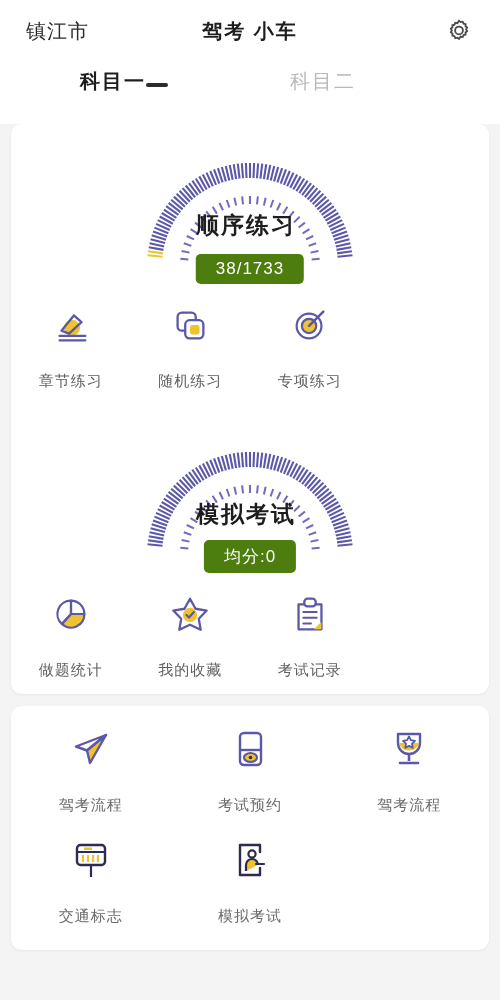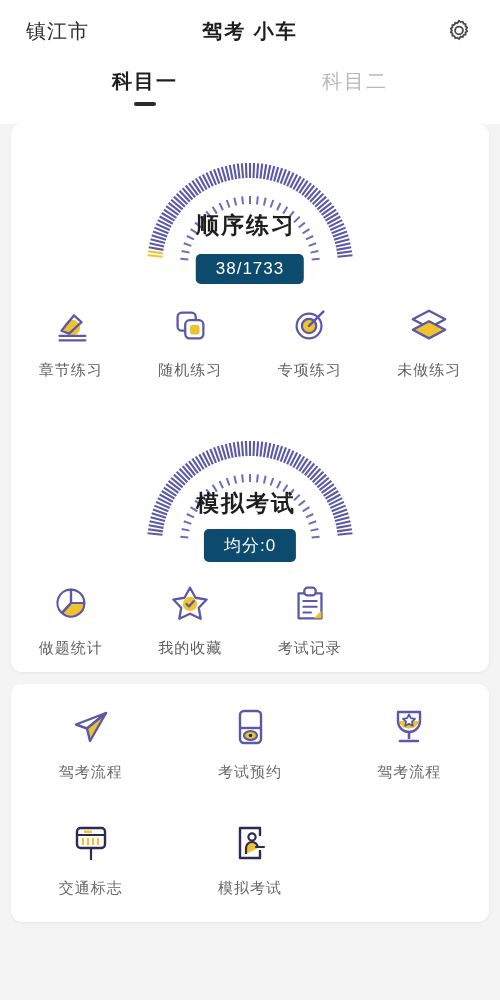--- a/index.html
+++ b/index.html
@@ -32,21 +32,21 @@
     z-index: 2; cursor: pointer;
   }
 
   
   .tabs {
     height: 62px; background: #ffffff;
     display: flex; align-items: flex-start; justify-content: space-around;
     padding: 0 40px;
   }
   .tab {
-    display: flex; flex-direction: column; align-items: center;
+    display: flex; flex-direction: row; align-items: center;
     width: 130px; cursor: pointer; padding-top: 6px;
   }
   .tab-label { font-size: 20px; color: #b9b9b9; letter-spacing: 2px; }
   .tab.active .tab-label { color: #1d1d1d; font-weight: bold; }
   .tab-underline { width: 0; height: 0; }
   .tab.active .tab-underline {
     width: 22px; height: 4px; border-radius: 3px;
     background: #2b2b2b; margin-top: 7px;
   }
 
@@ -68,45 +68,45 @@
   }
   .gauge-svg { position: absolute; top: 0; left: 0; }
   .gauge-title {
     position: absolute; left: 0; right: 8px; top: 64px;
     text-align: center;
     font-size: 23px; font-weight: bold; color: #1d1d1d; letter-spacing: 2px;
   }
   .gauge-badge {
     position: absolute; left: 50%; transform: translateX(-50%);
     bottom: -10px;
-    background: #0c4a6e; color: #ffffff;
+    background: #4d7c0f; color: #ffffff;
     font-size: 17px; letter-spacing: 1px;
     padding: 5px 20px; border-radius: 5px;
     white-space: nowrap;
   }
 
   
   .grid4 {
     display: grid; grid-template-columns: repeat(4, 1fr);
     margin-top: 28px;
   }
   .grid3 {
     display: grid; grid-template-columns: repeat(3, 1fr);
-    row-gap: 38px;
+    row-gap: 22px;
   }
   .cell {
     display: flex; flex-direction: column; align-items: center;
     cursor: pointer;
   }
   .cell .glyph {
     width: 46px; height: 46px;
     display: flex; align-items: center; justify-content: center;
   }
   .cell .cap {
-    margin-top: 13px;
+    margin-top: 24px;
     font-size: 15px; color: #606060; letter-spacing: 1px;
     white-space: nowrap;
   }
   .grid3 .cell .cap { color: #6a6a6a; }
 </style>
 </head>
 <body>
 
 <div class="app">
 
@@ -271,29 +271,20 @@
         <span class="glyph">
           <svg width="42" height="42" viewBox="0 0 44 44">
             <circle cx="21" cy="23" r="13" fill="none" stroke="#5b58a8" stroke-width="2.3"></circle>
             <circle cx="21" cy="23" r="7.5" fill="#efc32e"></circle>
             <circle cx="21" cy="23" r="7.5" fill="none" stroke="#5b58a8" stroke-width="2.3"></circle>
             <line x1="21" y1="23" x2="36" y2="8" stroke="#5b58a8" stroke-width="2.6" stroke-linecap="round"></line>
           </svg>
         </span>
         <span class="cap">专项练习</span>
       </div>
-      <div class="cell">
-        <span class="glyph">
-          <svg width="42" height="42" viewBox="0 0 44 44">
-            <path d="M22 7 L39 16 L22 25 L5 16 Z" fill="#ffffff" stroke="#5b58a8" stroke-width="2.4" stroke-linejoin="round"></path>
-            <path d="M22 18 L39 27 L22 36 L5 27 Z" fill="#efc32e" stroke="#5b58a8" stroke-width="2.4" stroke-linejoin="round"></path>
-          </svg>
-        </span>
-        <span class="cap">未做练习</span>
-      </div>
     </div>
 
     <div class="gauge-wrap" style="margin-top:44px;">
       <svg class="gauge-svg" width="220" height="128" viewBox="0 0 220 128">
         <g id="ticks-b">
             <line x1="22.48" y1="110.80" x2="7.56" y2="109.23" stroke="#5b58a8" stroke-width="2.1" stroke-linecap="butt"></line>
             <line x1="22.92" y1="107.34" x2="8.07" y2="105.18" stroke="#5b58a8" stroke-width="2.1" stroke-linecap="butt"></line>
             <line x1="23.48" y1="103.90" x2="8.74" y2="101.16" stroke="#5b58a8" stroke-width="2.1" stroke-linecap="butt"></line>
             <line x1="24.19" y1="100.49" x2="9.56" y2="97.16" stroke="#5b58a8" stroke-width="2.1" stroke-linecap="butt"></line>
             <line x1="25.03" y1="97.10" x2="10.55" y2="93.20" stroke="#5b58a8" stroke-width="2.1" stroke-linecap="butt"></line>

